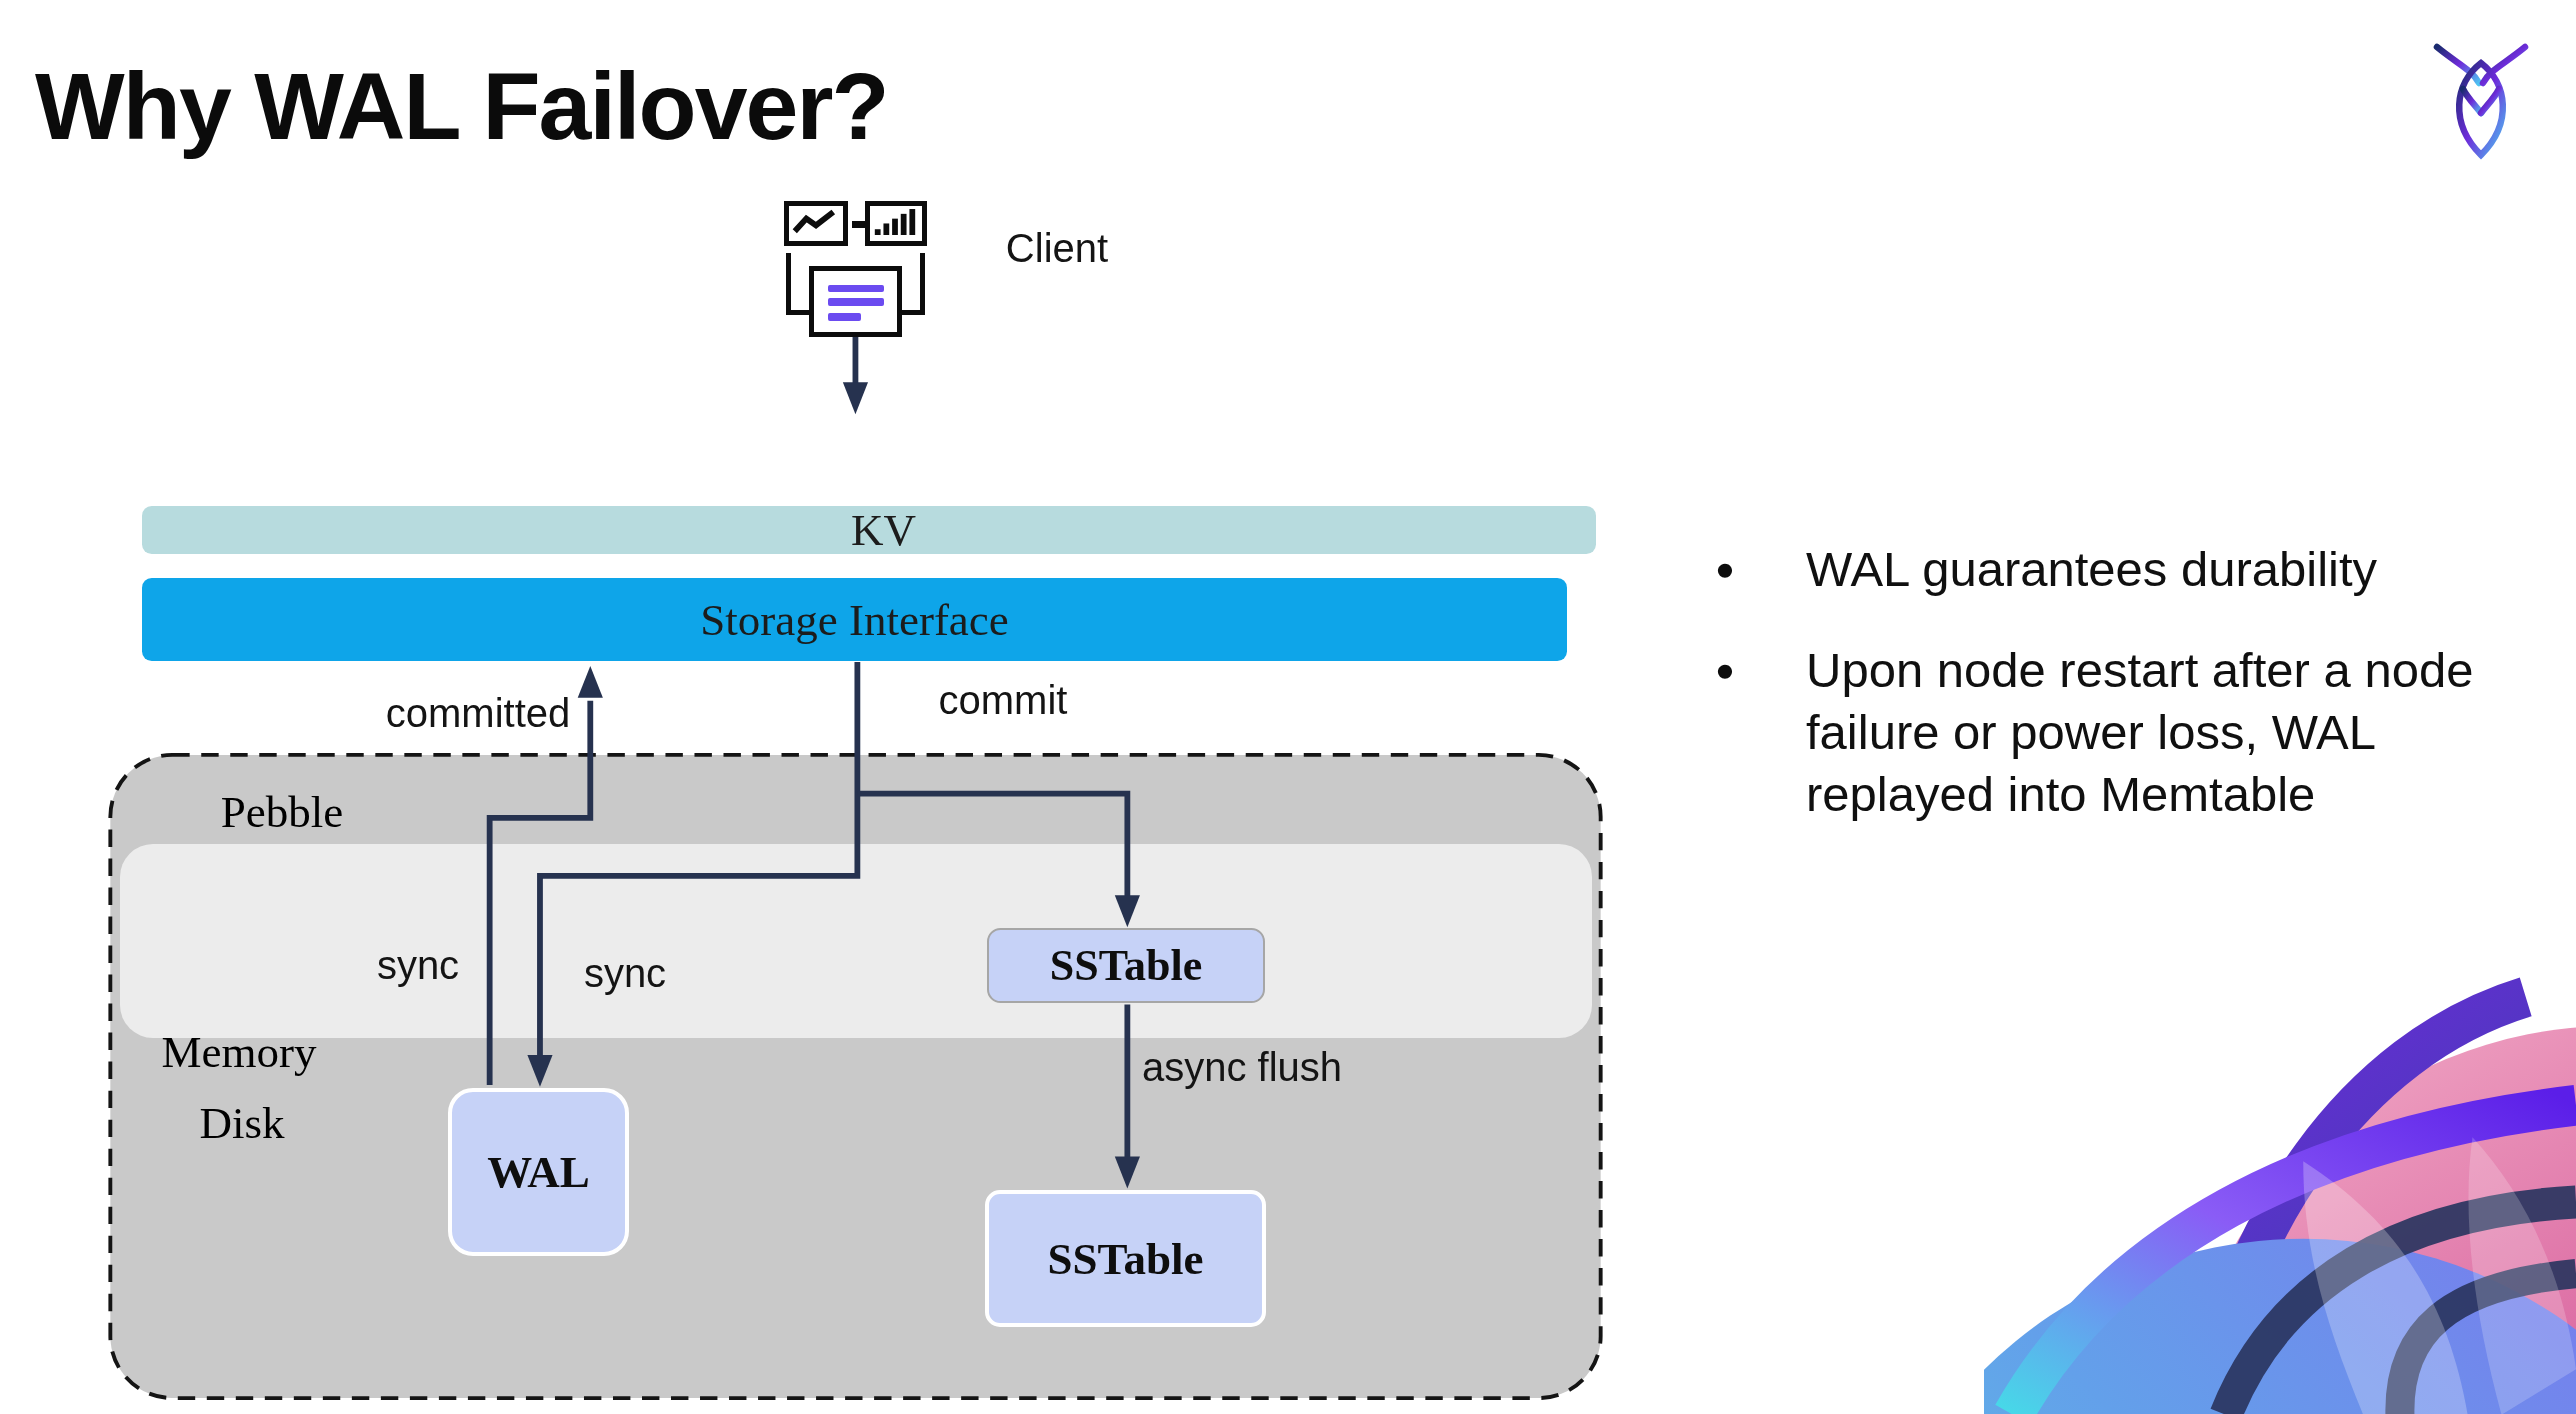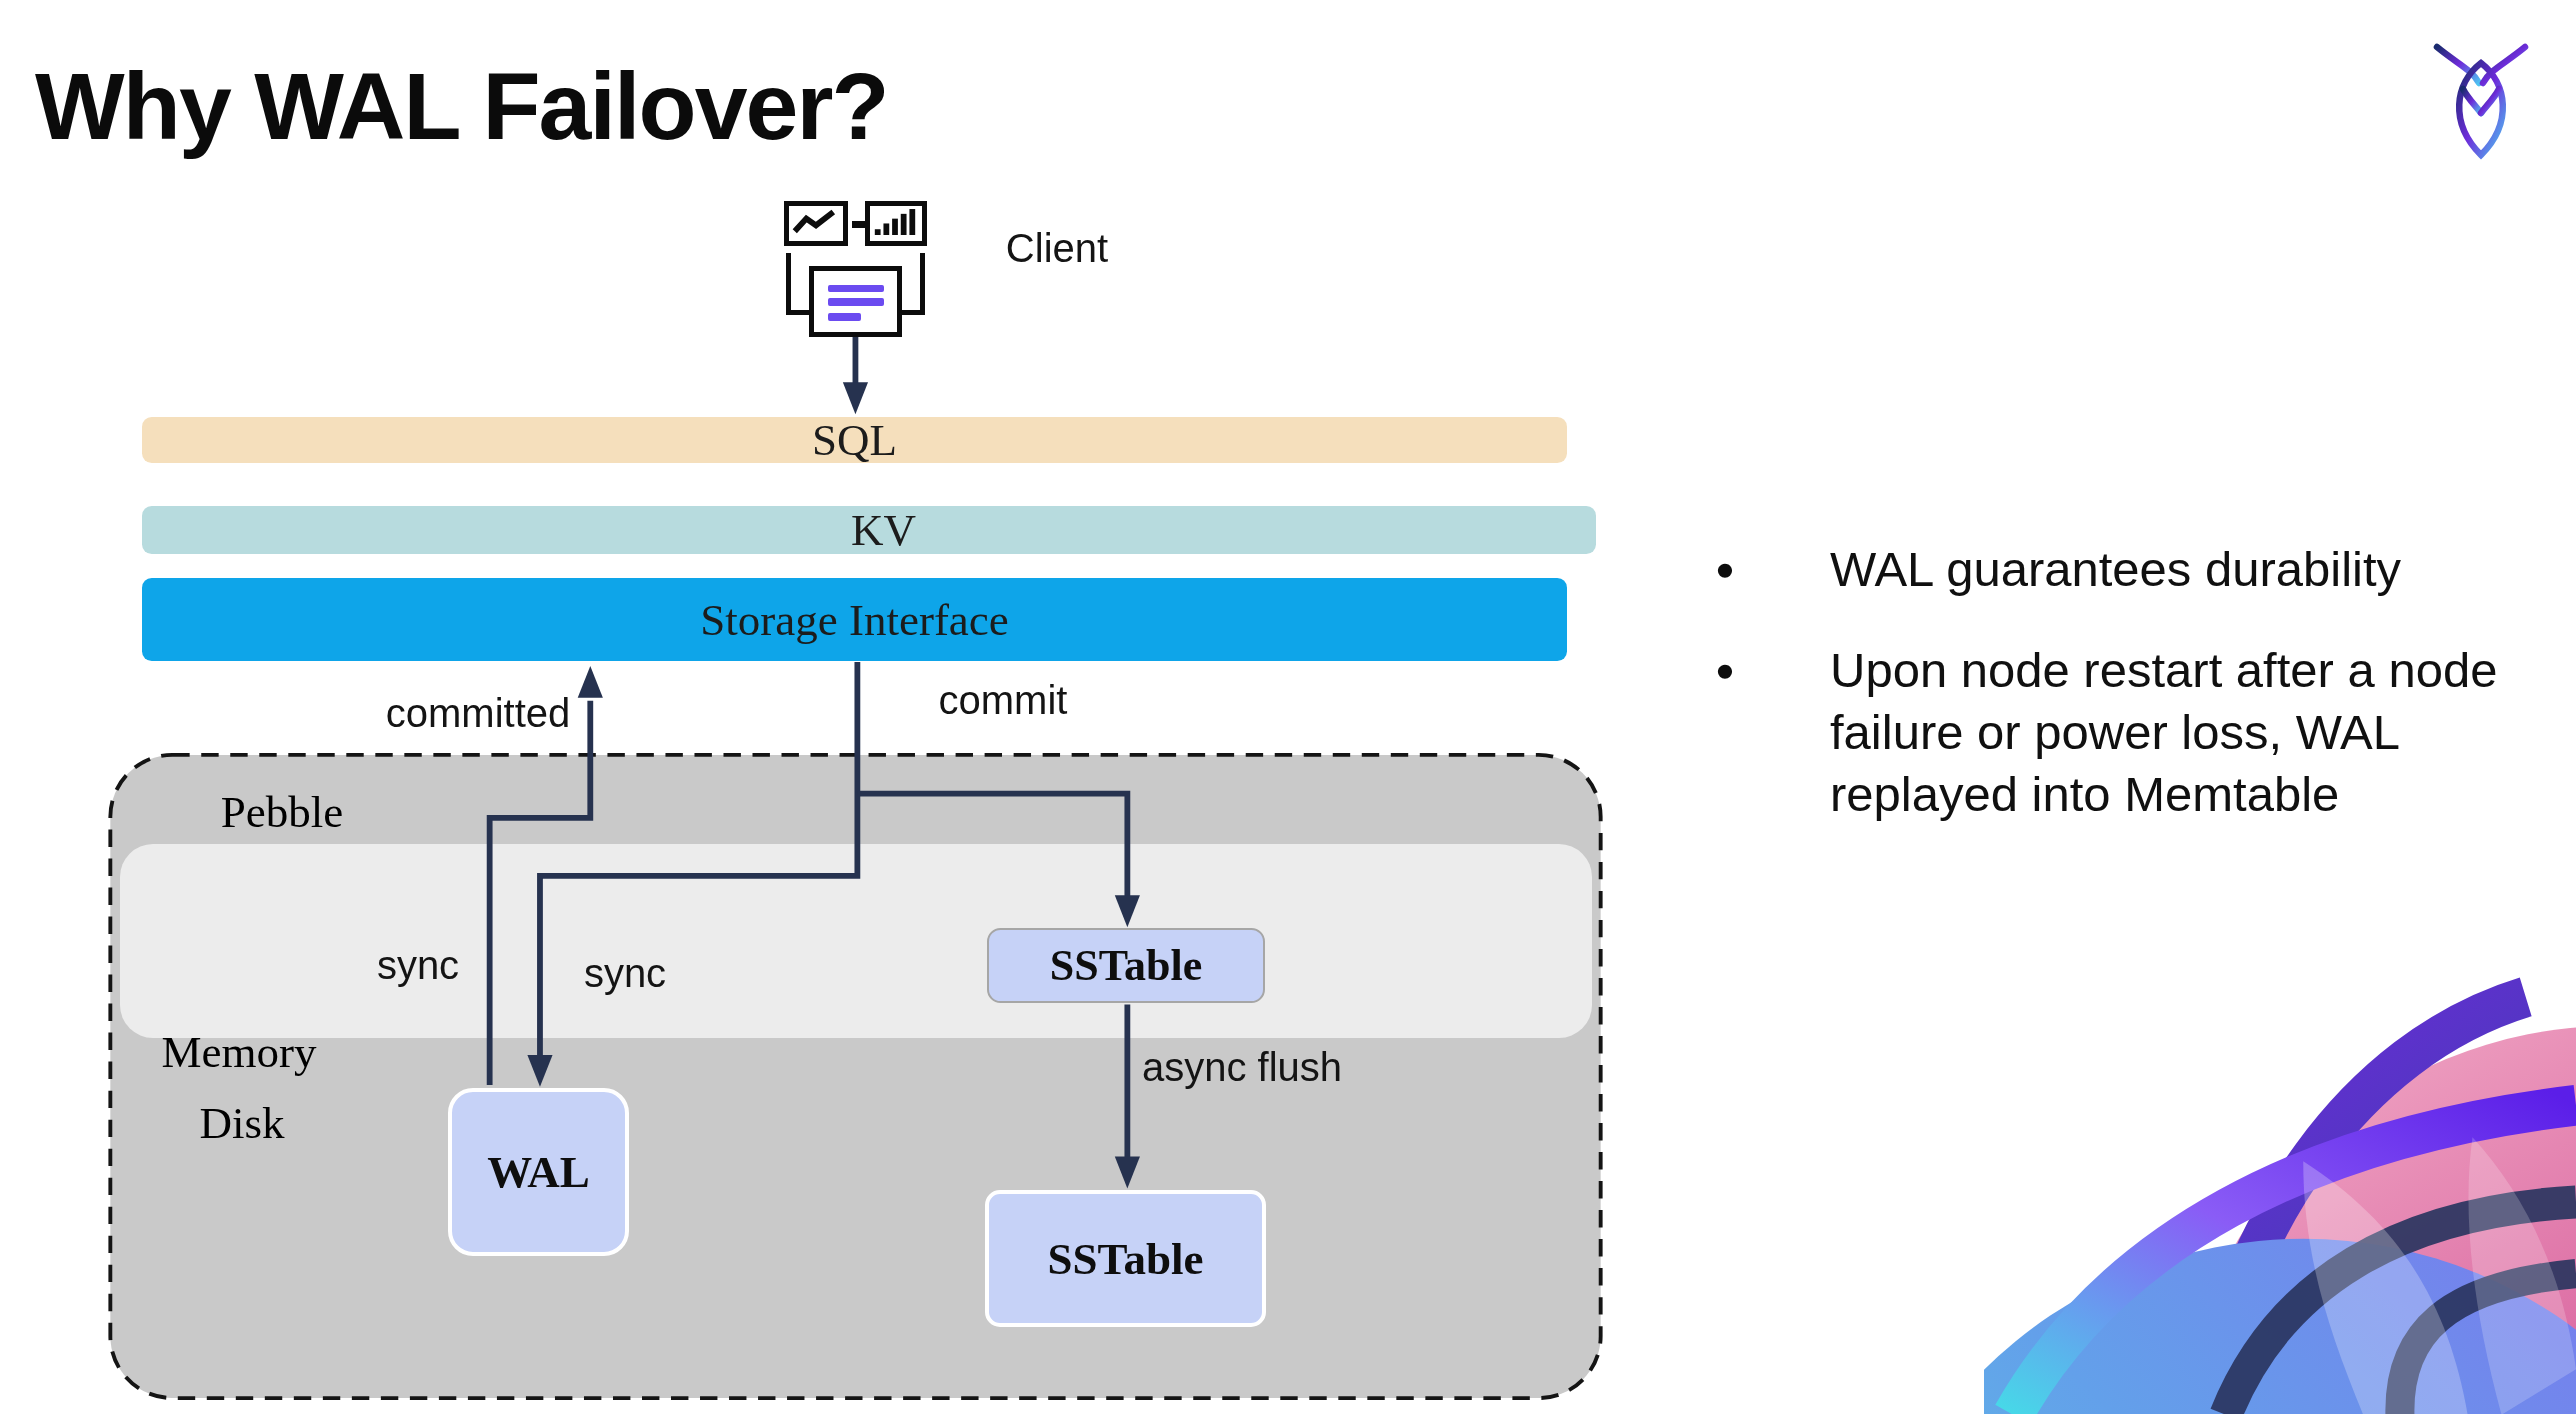--- a/index.html
+++ b/index.html
@@ -57,21 +57,21 @@
   .node-wal{left:448px;top:1088px;width:181px;height:168px;border:4.8px solid #ffffff;border-radius:25px;font-size:45px;}
   .node-memtable{left:987px;top:928px;width:278px;height:75px;border:2.9px solid #A6A6A6;border-radius:13.5px;font-size:44px;}
   .node-sstable{left:985px;top:1190px;width:281px;height:137px;border:4.8px solid #ffffff;border-radius:15px;font-size:45px;}
   .zone-label{z-index:4;}
   .edge-label{z-index:4;}
   
   .bullets{position:absolute;left:1715px;top:538px;width:852px;z-index:3;}
   .bullet-row{display:flex;align-items:flex-start;}
   .bullet-row + .bullet-row{margin-top:39px;}
   .bullet-dot{width:29px;font-size:33px;line-height:62px;color:#0d0d0d;flex:none;}
-  .bullet-text{margin-left:86px;width:706px;font-size:49px;line-height:62px;color:#101010;font-family:"Liberation Sans",sans-serif;}
+  .bullet-text{margin-left:62px;width:706px;font-size:49px;line-height:62px;color:#101010;font-family:"Liberation Sans",sans-serif;}
   
   .corner{position:absolute;right:0;bottom:0;width:592px;height:457px;z-index:0;}
 </style>
 </head>
 <body>
 
 <div class="slide">
 
   <div class="title">Why WAL Failover?</div>
 
@@ -114,23 +114,20 @@
     <div class="bracketL"></div>
     <div class="bracketR"></div>
     <div class="part cdoc">
       <div class="cline cline1"></div>
       <div class="cline cline2"></div>
       <div class="cline cline3"></div>
     </div>
   </div>
   <div class="lbl sans" style="left:1057px;top:248px;">Client</div>
 
-  <div class="bar bar-sql">
-    <span>SQL</span>
-  </div>
   <div class="bar bar-kv">
     <span>KV</span>
   </div>
   <div class="bar bar-storage">
     <span>Storage Interface</span>
   </div>
 
   <svg class="pebble-svg" viewBox="0 0 1545 669">
     <rect x="2" y="2" width="1541" height="665" rx="64" fill="#C9C9C9" stroke="#141414" stroke-width="4" stroke-dasharray="18 12"></rect>
   </svg>

